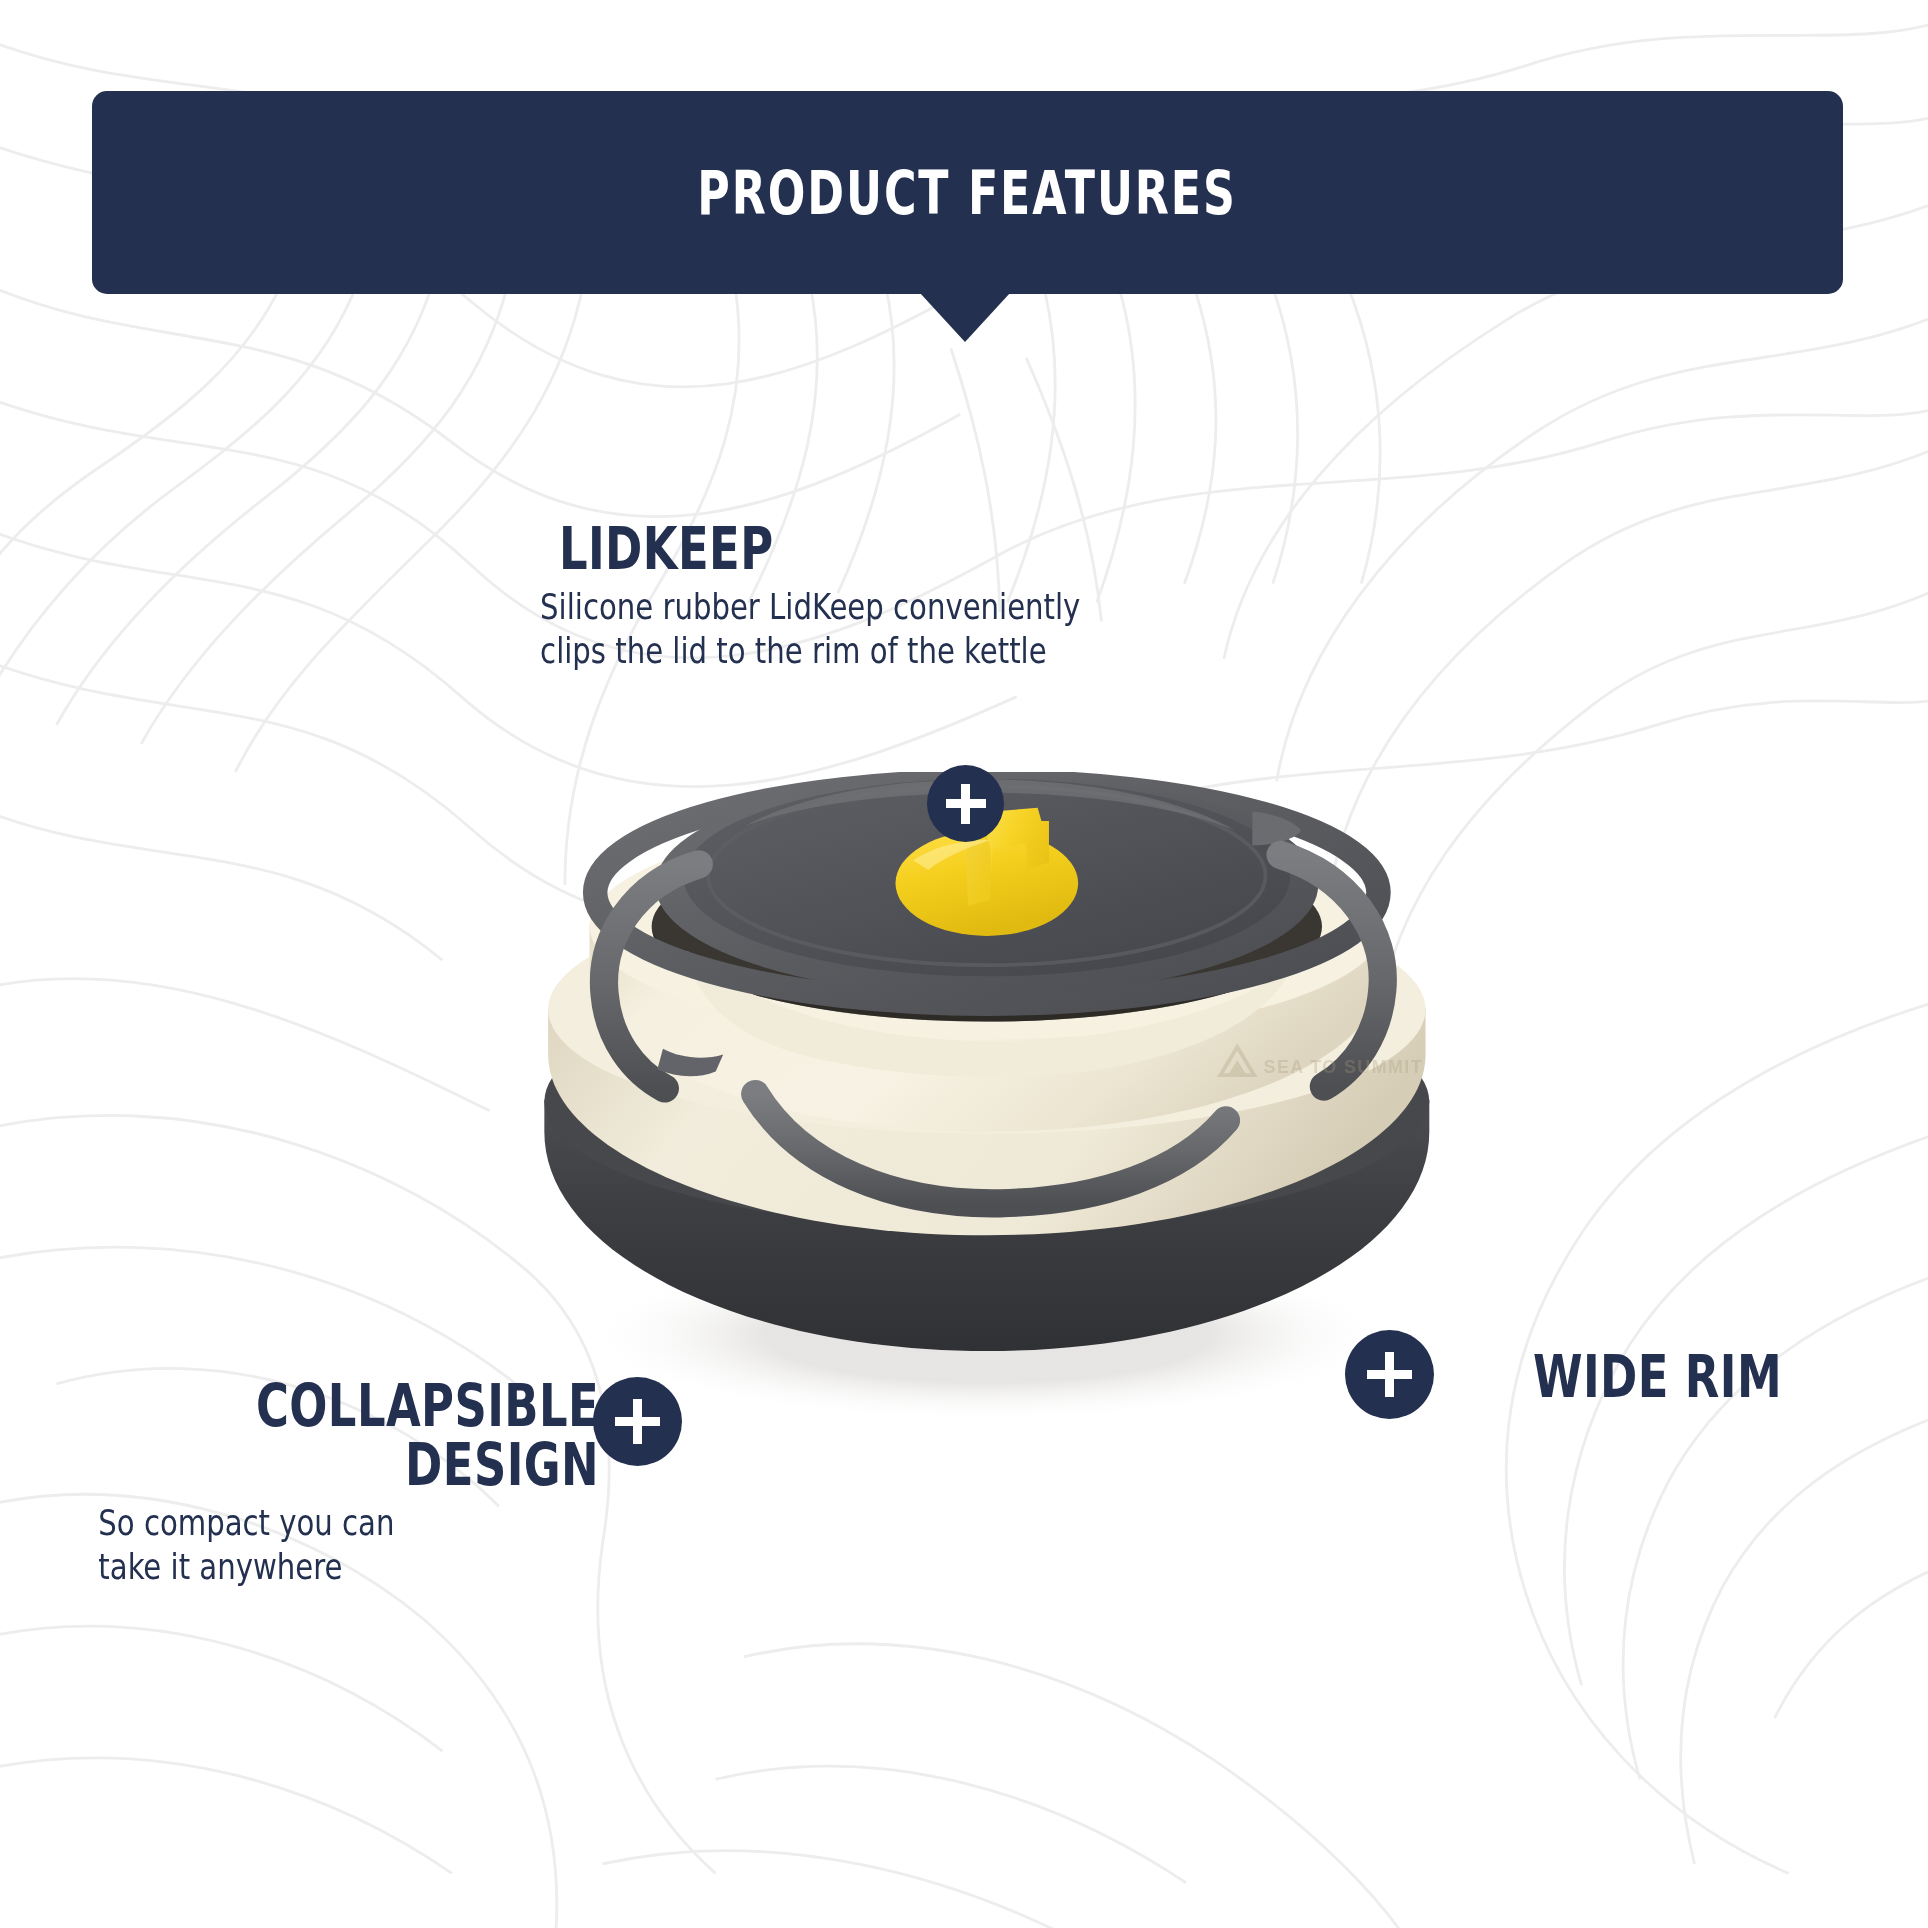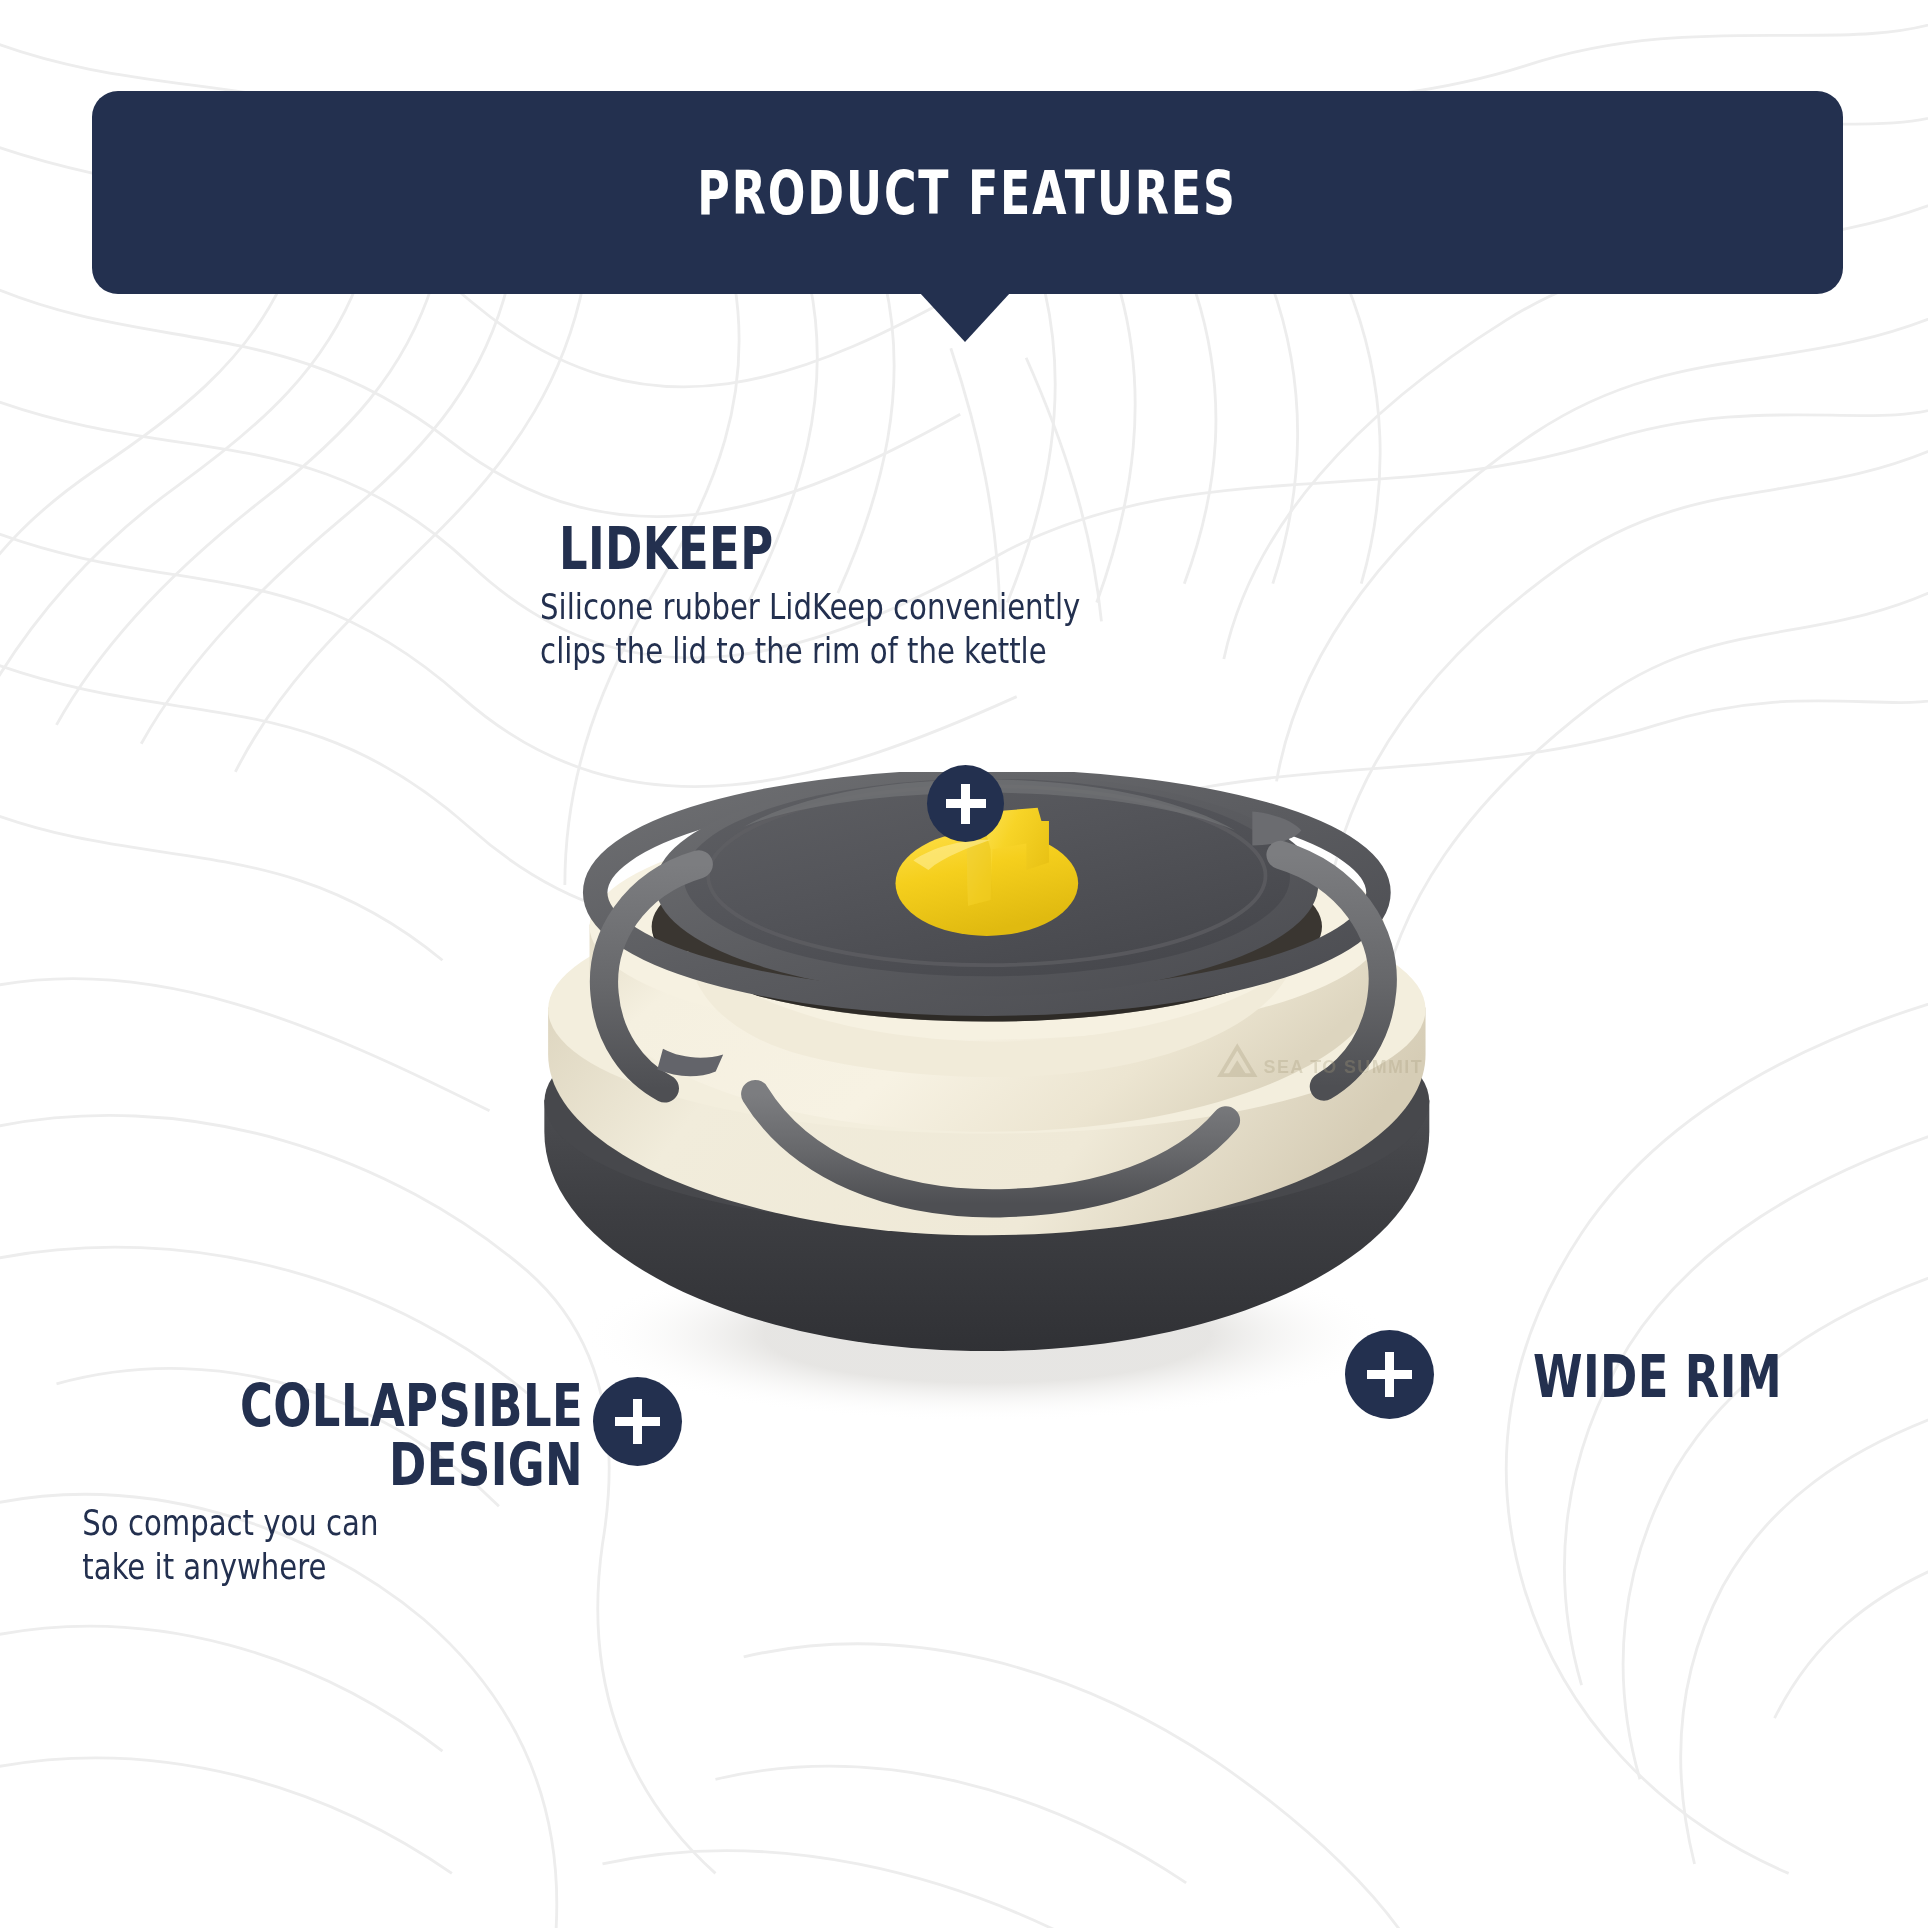--- a/index.html
+++ b/index.html
@@ -11,21 +11,21 @@
     position:relative;
   }
   #stage{position:absolute;inset:0;width:1928px;height:1928px;overflow:hidden;}
 
   
   .topo{position:absolute;inset:0;width:1928px;height:1928px;z-index:0;}
 
   
   .banner{
     position:absolute;left:92px;top:91px;width:1751px;height:203px;
-    background:#23304f;border-radius:26px;
+    background:#23304f;border-radius:15px;
     z-index:5;
   }
   .banner-title{
     position:absolute;left:0;right:0;top:50%;transform:translateY(-50%);
     text-align:center;color:#ffffff;
     font-family:"Liberation Sans Narrow","DejaVu Sans Condensed","Liberation Sans",sans-serif;
     font-weight:700;font-size:60px;letter-spacing:2.4px;
     font-stretch:condensed;
     transform-origin:center;
   }
@@ -52,21 +52,21 @@
   .feat p{
     margin:5.6px 0 0 0;
     font-family:"Liberation Sans Narrow","DejaVu Sans Condensed","Liberation Sans",sans-serif;
     font-weight:400;font-size:36px;line-height:1.22;
   }
   .feat p .sq{display:block;transform:scaleX(0.9);transform-origin:inherit;}
 
   #feat-lidkeep{left:493px;top:520px;width:942px;text-align:left;}
   #feat-lidkeep h3 .sq,#feat-lidkeep p .sq{transform-origin:center;}
 
-  #feat-collapsible{left:56px;top:1377px;width:527px;text-align:right;}
+  #feat-collapsible{left:72px;top:1377px;width:527px;text-align:right;}
   #feat-collapsible h3 .sq,#feat-collapsible p .sq{transform-origin:right;}
   #feat-collapsible p{text-align:left;}
   #feat-collapsible p .sq{transform-origin:center;}
 
   #feat-widerim{left:1467px;top:1348px;width:443px;text-align:center;}
   #feat-widerim h3 .sq,#feat-widerim p .sq{transform-origin:left;}
 
   
   .plus-badge{
     position:absolute;border-radius:50%;background:#23304f;z-index:7;

